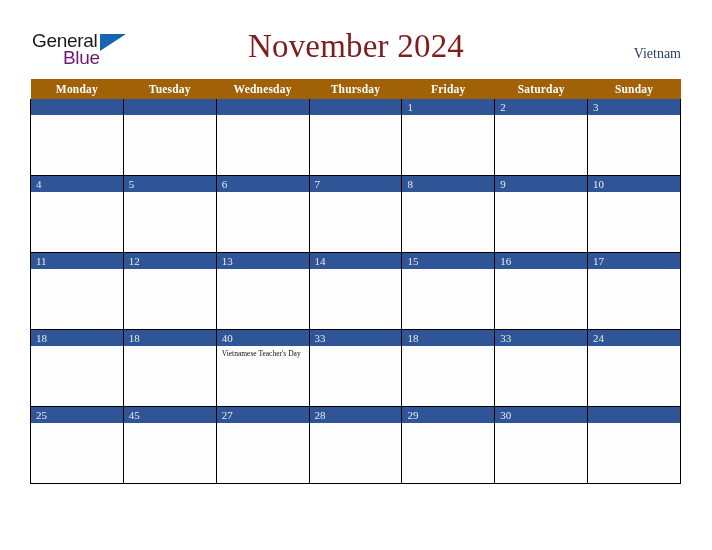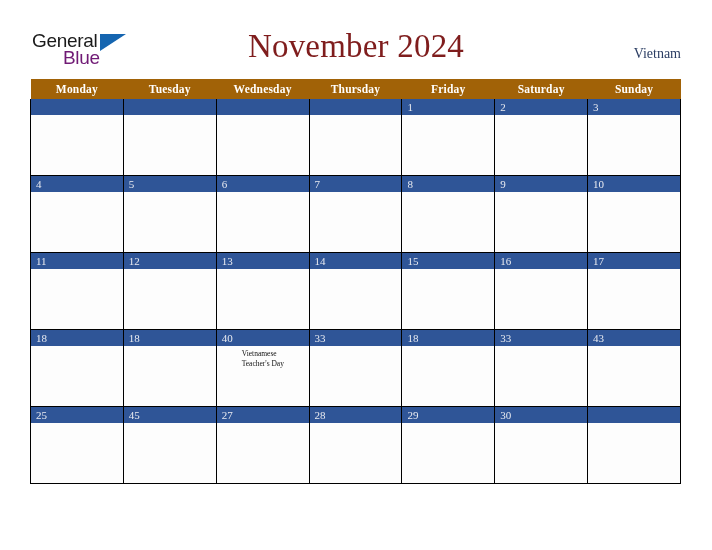--- a/index.html
+++ b/index.html
@@ -143,21 +143,20 @@
     font-size: 11px;
     padding: 0 0 0 5px;
     overflow: hidden;
     white-space: nowrap;
   }
 
   .daybody {
     padding: 3px 4px 0 5px;
     height: 57px;
     overflow: hidden;
-    margin-left: 20px;
   }
 
   .event {
     font-size: 7.5px;
     line-height: 9.5px;
     color: #111111;
     font-weight: normal;
     word-wrap: break-word;
   }
 </style>
@@ -304,21 +303,21 @@
           </td>
           <td>
             <div class="daybar">18</div>
             <div class="daybody"></div>
           </td>
           <td>
             <div class="daybar">33</div>
             <div class="daybody"></div>
           </td>
           <td>
-            <div class="daybar">43</div>
+            <div class="daybar">24</div>
             <div class="daybody"></div>
           </td>
         </tr>
         <tr class="week">
           <td>
             <div class="daybar">25</div>
             <div class="daybody"></div>
           </td>
           <td>
             <div class="daybar">45</div>

